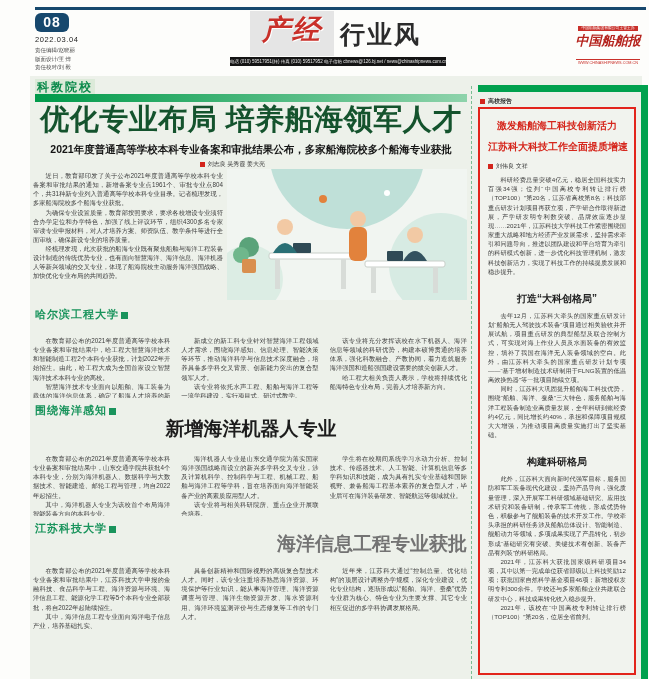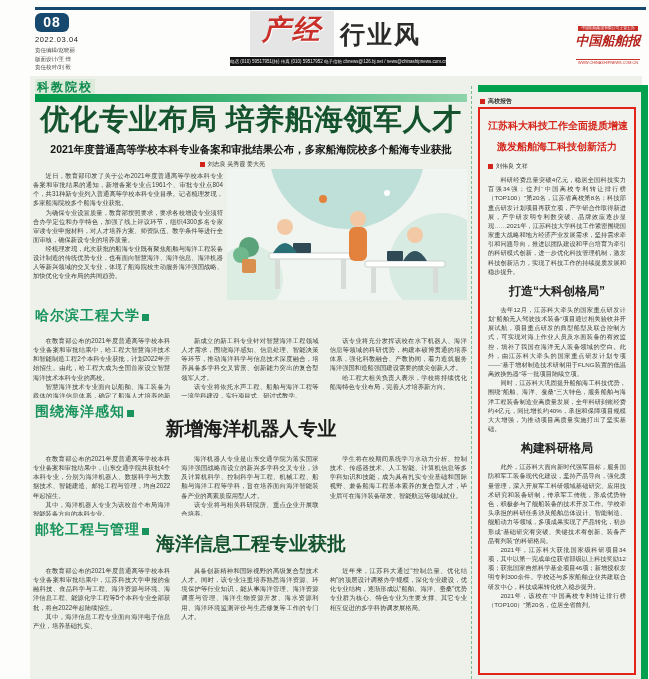--- a/index.html
+++ b/index.html
@@ -43,41 +43,41 @@
   .byline { font-size:6px; color:#333; }
   .lead-byline { position:absolute; left:35px; top:160px; width:230px; text-align:right; }
   .sq { display:inline-block; width:5px; height:5px; background:#d3241c; margin-right:3px; vertical-align:middle; }
 
   .body-text { font-size:6.3px; line-height:1.45; color:#3c3c3c; text-align:justify; overflow:hidden; }
   .body-text p { text-indent:2em; margin:0; }
   .lead-body { position:absolute; left:33px; top:171px; width:190px; height:129px; }
 
   .illu { position:absolute; left:227px; top:169px; width:240px; height:131px; }
 
-  .sec-label { position:absolute; left:35px; font-size:14px; font-weight:bold; color:#19945c; letter-spacing:1px; }
+  .sec-label { position:absolute; left:35px; font-size:11px; font-weight:bold; color:#19945c; letter-spacing:1px; }
   .sec-label::after { content:""; display:inline-block; width:7px; height:7px; background:#19945c; margin-left:2px; vertical-align:-1px; }
   .sec-headline { position:absolute; left:35px; width:432px; text-align:center; font-size:19px; font-weight:bold; color:#1c1c1c; }
-  .sec-headline.red { color:#14532d; }
+  .sec-headline.red { color:#737373;text-align:right; }
   .sec-cols { position:absolute; left:33px; width:434px; display:flex; gap:11px; }
   .sec-cols .col { flex:1; height:100%; }
   .cols-1 { top:336px; height:62px; }
   .cols-2 { top:454px; height:62px; }
   .cols-3 { top:566px; height:112px; }
 
   
   .sb-topbar { position:absolute; left:478px; top:85px; width:170px; height:7px; background:#00a14e; }
   .sb-tag { position:absolute; left:480px; top:97px; font-size:6px; color:#333; font-weight:bold; }
   .sb-box { position:absolute; left:478px; top:107px; width:158px; height:568px; border:2px solid #e2241b;
             background:#f1f3ee; padding:5px 8px; overflow:hidden; }
   .sb-title { font-size:10px; font-weight:bold; color:#d6271d; text-align:center; line-height:1.8;
               white-space:nowrap; margin-top:3px; }
   .sb-byline { margin:6px 0 4px; }
   .sb-body { font-size:6.2px; line-height:1.48; color:#3c3c3c; text-align:justify; }
   .sb-body p { text-indent:2em; margin:0; }
-  .sb-subhead { text-align:center; font-weight:bold; font-size:12px; color:#222; margin:7px 0 5px; text-indent:0; }
+  .sb-subhead { text-align:center; font-weight:bold; font-size:10px; color:#222; margin:16px 0 5px; text-indent:0; }
 </style>
 </head>
 <body>
 
 <div class="page">
 
   <div class="top-rule"></div>
   <div class="pagenum">08</div>
   <div class="date">2022.03.04</div>
   <div class="credits">
@@ -174,42 +174,42 @@
       </div>
     <div class="col body-text">
         <p>海洋机器人专业是山东交通学院为落实国家海洋强国战略而设立的新兴多学科交叉专业，涉及计算机科学、控制科学与工程、机械工程、船舶与海洋工程等学科，旨在培养面向海洋智能装备产业的高素质应用型人才。</p>
         <p>该专业将与相关科研院所、重点企业开展联合培养。</p>
       </div>
     <div class="col body-text">
         <p>学生将在校期间系统学习水动力分析、控制技术、传感器技术、人工智能、计算机信息等多学科知识和技能，成为具有扎实专业基础和国际视野、兼备船海工程基本素养的复合型人才，毕业后可在海洋装备研发、智能航运等领域就业。</p>
       </div>
   </div>
 
-  <div class="sec-label" style="top:521px">邮轮工程与管理</div>
+  <div class="sec-label" style="top:521px">江苏科技大学</div>
   <div class="sec-headline red" style="top:531px">海洋信息工程专业获批</div>
   <div class="sec-cols cols-3">
     <div class="col body-text">
         <p>在教育部公布的2021年度普通高等学校本科专业备案和审批结果中，江苏科技大学申报的金融科技、食品科学与工程、海洋资源与环境、海洋信息工程、能源化学工程等5个本科专业全部获批，将自2022年起陆续招生。</p>
         <p>其中，海洋信息工程专业面向海洋电子信息产业，培养基础扎实、</p>
       </div>
     <div class="col body-text">
         <p>具备创新精神和国际视野的高级复合型技术人才。同时，该专业注重培养熟悉海洋资源、环境保护等行业知识，能从事海洋管理、海洋资源调查与管理、海洋生物资源开发、海水资源利用、海洋环境监测评价与生态修复等工作的专门人才。</p>
       </div>
     <div class="col body-text">
         <p>近年来，江苏科大通过“控制总量、优化结构”的顶层设计调整办学规模，深化专业建设，优化专业结构，逐渐形成以“船舶、海洋、蚕桑”优势专业群为核心、特色专业为主要支撑、其它专业相互促进的多学科协调发展格局。</p>
       </div>
   </div>
 
   <div class="sb-topbar"></div>
   <div class="sb-tag byline">
     <span class="sq"></span><span>高校报告</span>
   </div>
   <div class="sb-box">
+    <div class="sb-title">激发船舶海工科技创新活力</div>
     <div class="sb-title">江苏科大科技工作全面提质增速</div>
-    <div class="sb-title">激发船舶海工科技创新活力</div>
     <div class="sb-byline byline">
       <span class="sq"></span><span>刘伟良 文祥</span>
     </div>
     <div class="sb-body">
         <p>科研经费总量突破4亿元，稳居全国科技实力百强34强；位列“中国高校专利转让排行榜（TOP100）”第20名，江苏省高校第8名；科技部重点研发计划项目再获立项，产学研合作取得新进展，产学研发明专利数突破、品牌效应逐步显现……2021年，江苏科技大学科技工作紧密围绕国家重大战略和地方经济产业发展需求，坚持需求牵引和问题导向，推进以团队建设和平台培育为牵引的科研模式创新，进一步优化科技管理机制，激发科技创新活力，实现了科技工作的持续提质发展和稳步提升。</p>
       </div>
     <div class="sb-subhead">打造“大科创格局”</div>
     <div class="sb-body">
         <p>去年12月，江苏科大牵头的国家重点研发计划“船舶无人驾驶技术装备”项目通过相关验收并开展试航，项目重点研发的典型船型及联合控制方式，可实现对海上作业人员及水面装备的有效监控，填补了我国在海洋无人装备领域的空白。此外，由江苏科大牵头的国家重点研发计划专项——“基于增材制造技术研制用于FLNG装置的低温高效换热器”等一批项目陆续立项。</p>
         <p>同时，江苏科大巩固提升船舶海工科技优势，围绕“船舶、海洋、蚕桑”三大特色，服务船舶与海洋工程装备制造业高质量发展，全年科研到账经费约4亿元，同比增长约40%，承担和保障项目规模大大增强，为推动项目高质量实施打出了坚实基础。</p>

